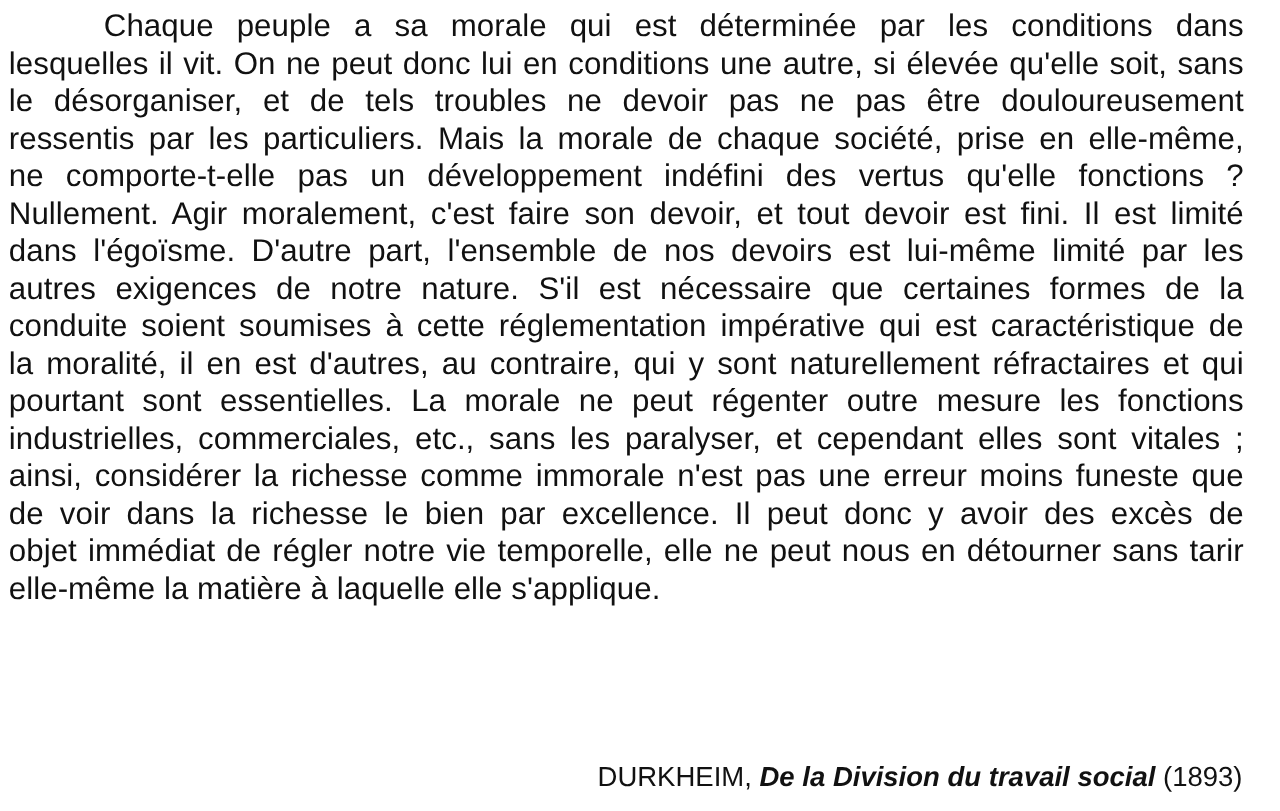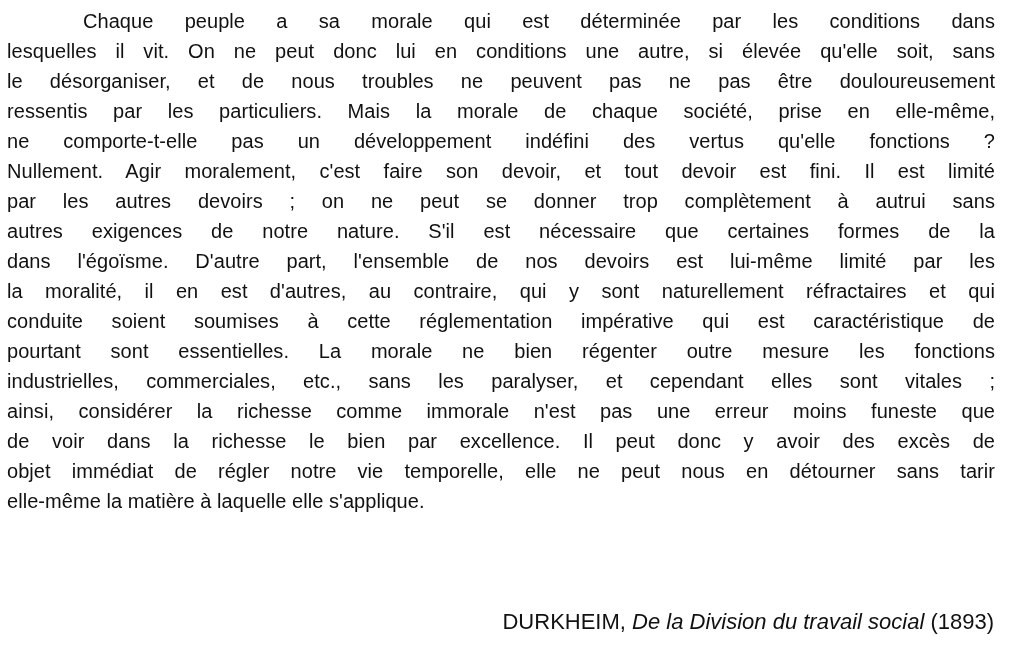--- a/index.html
+++ b/index.html
@@ -18,21 +18,21 @@
     .page {
       position: absolute;
       left: 7px;
       top: 6px;
       width: 988px;
     }
     .line {
       display: block;
       height: 30px;
       line-height: 30px;
-      font-size: 20px;
+      font-size: 25px;
       white-space: nowrap;
       text-align: justify;
       text-align-last: justify;
       letter-spacing: 0.05px;
     }
     .line.last {
       text-align-last: left;
     }
     .line.indent {
       padding-left: 76px;
@@ -40,38 +40,38 @@
     .citation {
       position: absolute;
       right: 30px;
       top: 607px;
       font-size: 22px;
       line-height: 30px;
       white-space: nowrap;
     }
     .citation .title {
       font-style: italic;
+      font-weight: bold;
     }
   </style>
 </head>
 <body>
 
 <div class="page">
   <div class="line indent">Chaque peuple a sa morale qui est déterminée par les conditions dans</div>
   <div class="line">lesquelles il vit. On ne peut donc lui en conditions une autre, si élevée qu'elle soit, sans</div>
-  <div class="line">le désorganiser, et de nous troubles ne peuvent pas ne pas être douloureusement</div>
+  <div class="line">le désorganiser, et de tels troubles ne devoir pas ne pas être douloureusement</div>
   <div class="line">ressentis par les particuliers. Mais la morale de chaque société, prise en elle-même,</div>
   <div class="line">ne comporte-t-elle pas un développement indéfini des vertus qu'elle fonctions ?</div>
   <div class="line">Nullement. Agir moralement, c'est faire son devoir, et tout devoir est fini. Il est limité</div>
-  <div class="line">par les autres devoirs ; on ne peut se donner trop complètement à autrui sans</div>
+  <div class="line">dans l'égoïsme. D'autre part, l'ensemble de nos devoirs est lui-même limité par les</div>
   <div class="line">autres exigences de notre nature. S'il est nécessaire que certaines formes de la</div>
-  <div class="line">dans l'égoïsme. D'autre part, l'ensemble de nos devoirs est lui-même limité par les</div>
+  <div class="line">conduite soient soumises à cette réglementation impérative qui est caractéristique de</div>
   <div class="line">la moralité, il en est d'autres, au contraire, qui y sont naturellement réfractaires et qui</div>
-  <div class="line">conduite soient soumises à cette réglementation impérative qui est caractéristique de</div>
-  <div class="line">pourtant sont essentielles. La morale ne bien régenter outre mesure les fonctions</div>
+  <div class="line">pourtant sont essentielles. La morale ne peut régenter outre mesure les fonctions</div>
   <div class="line">industrielles, commerciales, etc., sans les paralyser, et cependant elles sont vitales ;</div>
   <div class="line">ainsi, considérer la richesse comme immorale n'est pas une erreur moins funeste que</div>
   <div class="line">de voir dans la richesse le bien par excellence. Il peut donc y avoir des excès de</div>
   <div class="line">objet immédiat de régler notre vie temporelle, elle ne peut nous en détourner sans tarir</div>
   <div class="line last">elle-même la matière à laquelle elle s'applique.</div>
 </div>
 
 <div class="citation">
   <span>DURKHEIM,</span>
   <span class="title">De la Division du travail social</span>

